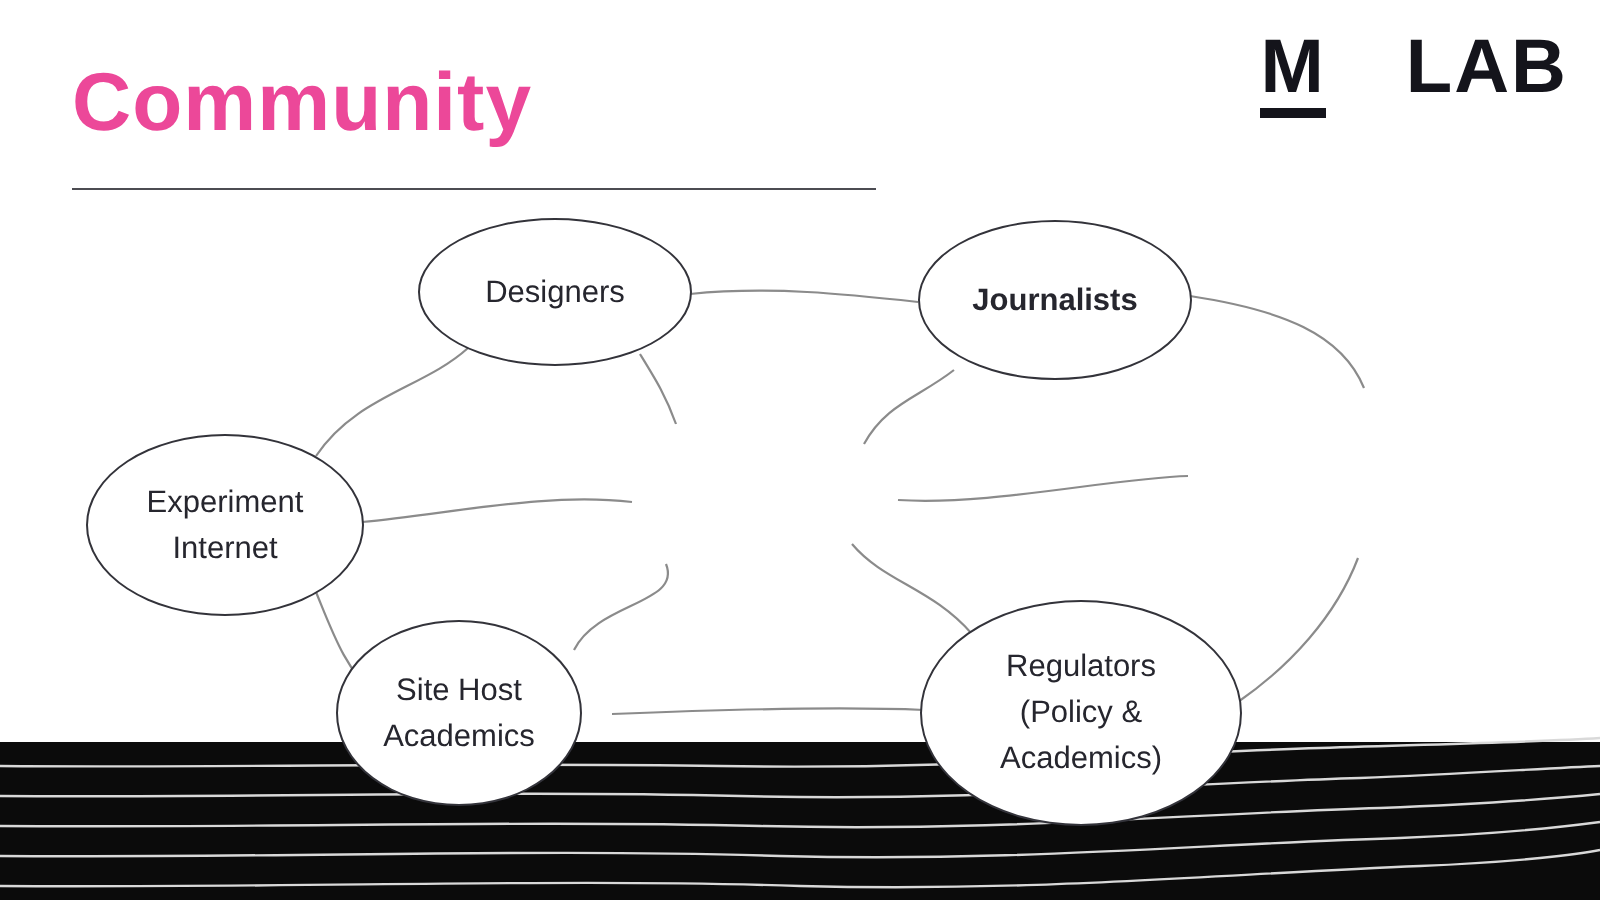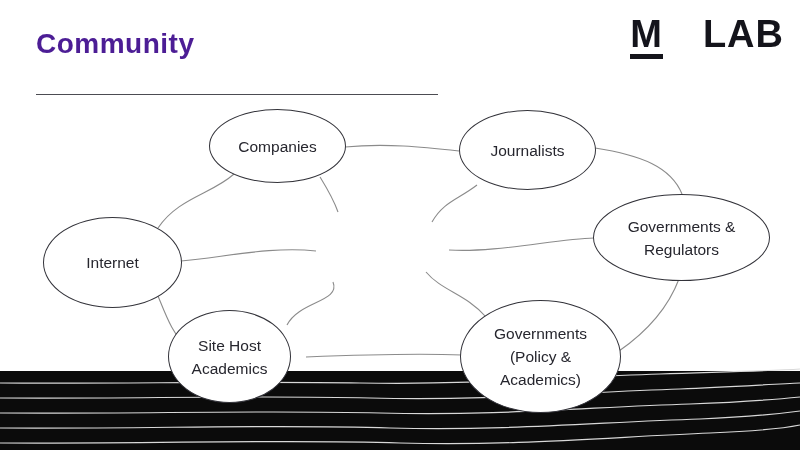--- a/index.html
+++ b/index.html
@@ -1,41 +1,41 @@
 <!DOCTYPE html>
 <html><head>
 <meta charset="utf-8">
 <style>
   html,body{margin:0;padding:0;background:#e8e8e8;}
   .canvas{
     position:relative;width:800px;height:450px;background:#ffffff;overflow:hidden;
     font-family:"Liberation Sans","DejaVu Sans",sans-serif;
   }
   .title{
-    position:absolute;left:36px;top:28px;font-size:28px;font-weight:bold;
-    color:#4c1d95;letter-spacing:.5px;
+    position:absolute;left:36px;top:28px;font-size:41px;font-weight:bold;
+    color:#ec4899;letter-spacing:.5px;
   }
   .title-rule{
     position:absolute;left:36px;top:94px;width:402px;height:1px;background:#4c4c52;
   }
   .logo{
     position:absolute;top:15px;right:16px;display:flex;align-items:flex-start;
     font-size:38px;font-weight:bold;color:#14141b;letter-spacing:1px;
   }
   .logo-m{line-height:1;border-bottom:5px solid #14141b;padding-bottom:1px;}
   .logo-lab{line-height:1;margin-left:40px;}
   svg.layer{position:absolute;left:0;top:0;z-index:1;}
   .node{
     position:absolute;z-index:3;background:#ffffff;border:1.4px solid #33333a;
     border-radius:50%;display:flex;flex-direction:column;align-items:center;
     justify-content:center;text-align:center;color:#26262e;font-size:15.5px;
     line-height:23px;box-sizing:border-box;
   }
   .node-companies   {left:209px;top:109px;width:137px;height:74px;}
-  .node-journalists {left:459px;top:110px;width:137px;height:80px;}
+  .node-journalists {left:459px;top:110px;width:137px;height:80px;font-weight:bold;}
   .node-experiment  {left:43px; top:217px;width:139px;height:91px;}
   .node-academics   {left:315px;top:207px;width:134px;height:83px;}
   .node-governments {left:593px;top:194px;width:177px;height:87px;}
   .node-sitehost    {left:168px;top:310px;width:123px;height:93px;}
   .node-researchers {left:460px;top:300px;width:161px;height:113px;}
   .nl{display:block;}
 </style>
 </head>
 <body>
 
@@ -71,41 +71,38 @@
       <path d="M449,250 C495,253 556,239 594,238"></path>
       <path d="M426,272 C442,291 466,294 486,317"></path>
       <path d="M333,282 C341,302 299,301 287,325"></path>
       <path d="M158,296 C167,318 172,333 189,350"></path>
       <path d="M306,357 C355,355 415,353 462,355"></path>
       <path d="M679,279 C668,308 645,333 619,351"></path>
     </g>
   </svg>
 
   <div class="node node-companies">
-    <span class="nl">Companies</span>
+    <span class="nl">Designers</span>
   </div>
 
   <div class="node node-journalists">
     <span class="nl">Journalists</span>
   </div>
 
   <div class="node node-experiment">
+    <span class="nl">Experiment</span>
     <span class="nl">Internet</span>
   </div>
 
 
-  <div class="node node-governments">
-    <span class="nl">Governments &amp;</span>
-    <span class="nl">Regulators</span>
-  </div>
 
   <div class="node node-sitehost">
     <span class="nl">Site Host</span>
     <span class="nl">Academics</span>
   </div>
 
   <div class="node node-researchers">
-    <span class="nl">Governments</span>
+    <span class="nl">Regulators</span>
     <span class="nl">(Policy &amp;</span>
     <span class="nl">Academics)</span>
   </div>
 
 </div>
 
 </body></html>

